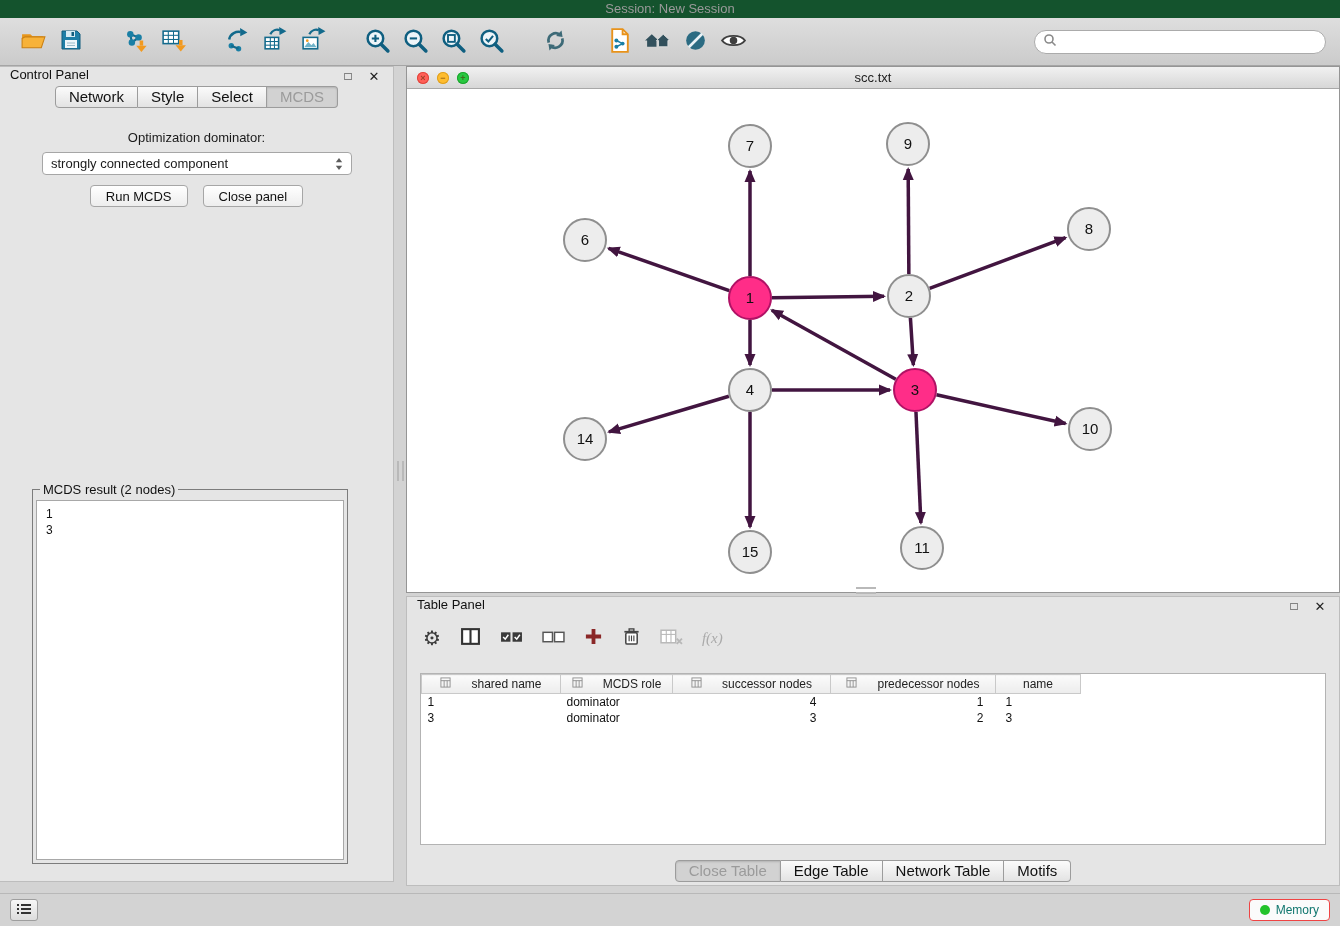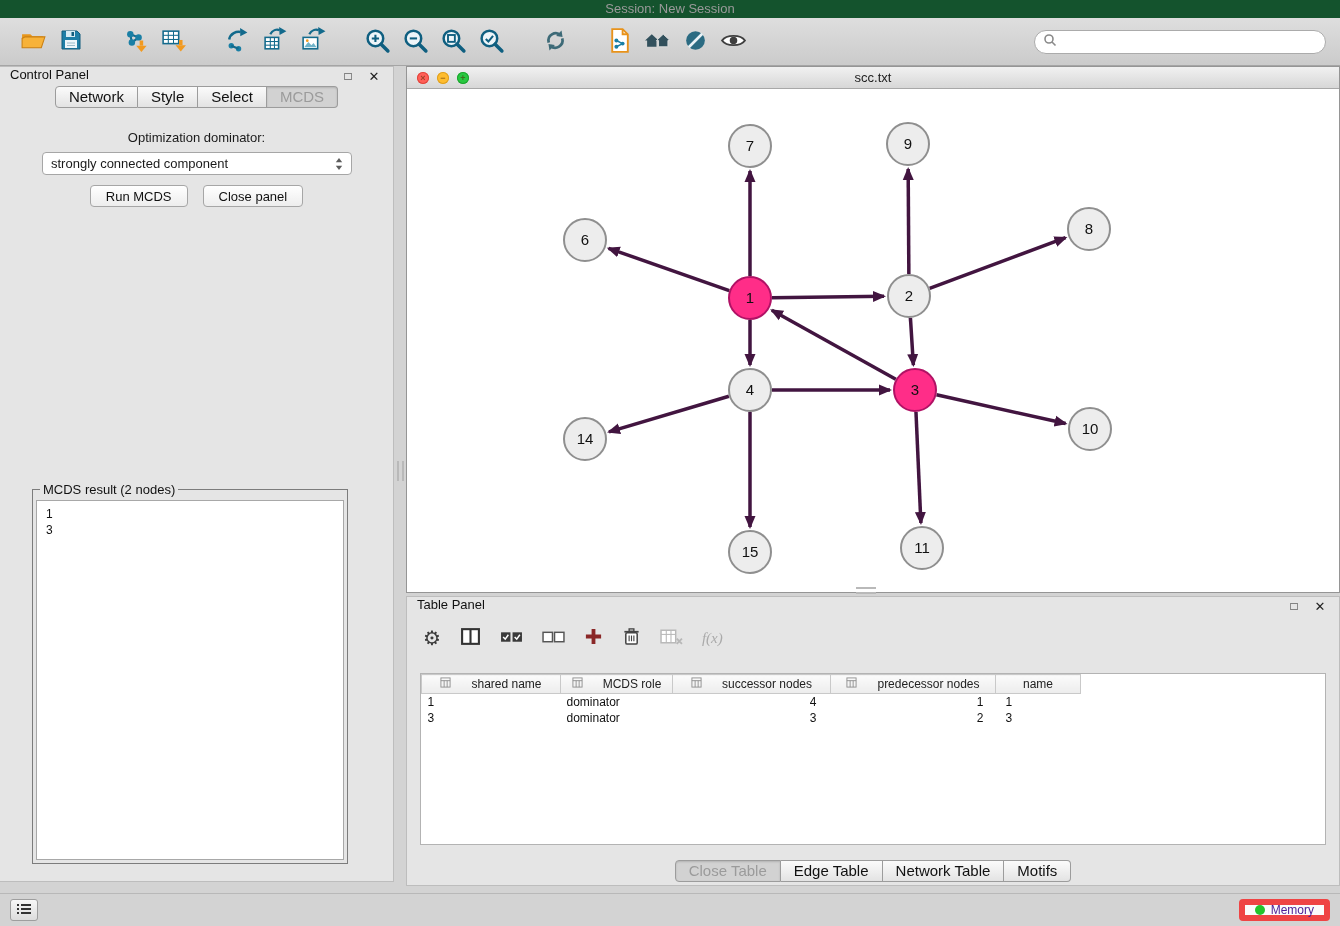--- a/index.html
+++ b/index.html
@@ -156,23 +156,23 @@
     background:#d3d3d3; border-top:1px solid #b8b8b8;
   }
   .sb-left-btn {
     position:absolute; left:10px; top:5px; width:28px; height:22px;
     border:1px solid #9e9e9e; border-radius:3px;
     background:linear-gradient(#f7f7f7,#dcdcdc);
     display:flex; align-items:center; justify-content:center;
   }
   .memory-btn {
     position:absolute; right:10px; top:5px; height:22px;
-    border:6px solid #ef4444; border-radius:4px; background:#fbfbfb;
+    border:1px solid #ef4444; border-radius:4px; background:#fbfbfb;
     display:flex; align-items:center; padding:0 10px; font-size:12px; gap:6px;
-    font-family:"Liberation Sans", sans-serif; color:#4c1d95;
+    font-family:"Liberation Sans", sans-serif; color:#0f766e;
   }
   .green-dot { width:10px; height:10px; border-radius:50%; background:#23c32b; }
 
   
   .v-grip { position:absolute; left:397px; top:461px; width:7px; height:20px;
     border-left:2px solid #b9b9b9; border-right:2px solid #b9b9b9; }
   .h-grip { position:absolute; left:856px; top:587px; width:20px; height:7px;
     border-top:2px solid #b9b9b9; border-bottom:2px solid #b9b9b9; }
 </style>
 </head>

